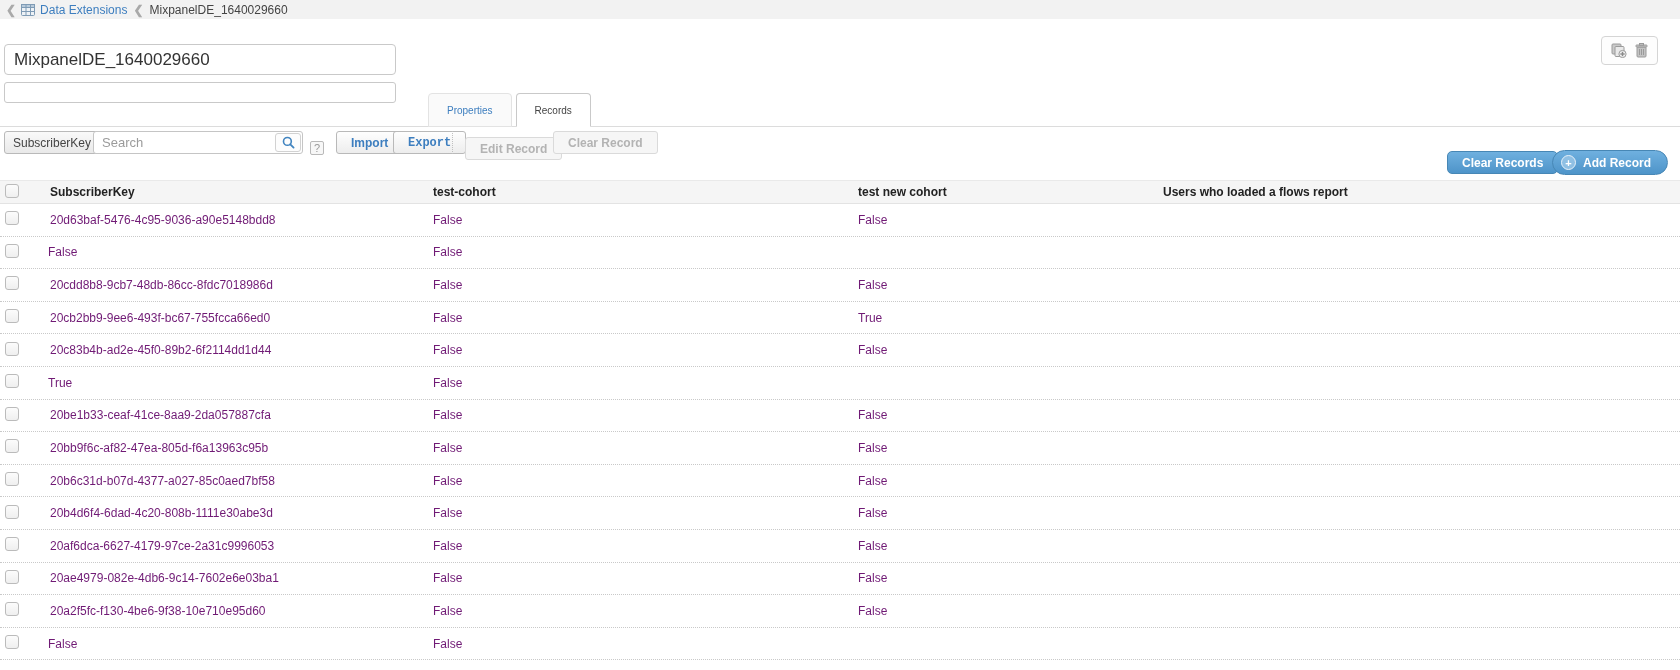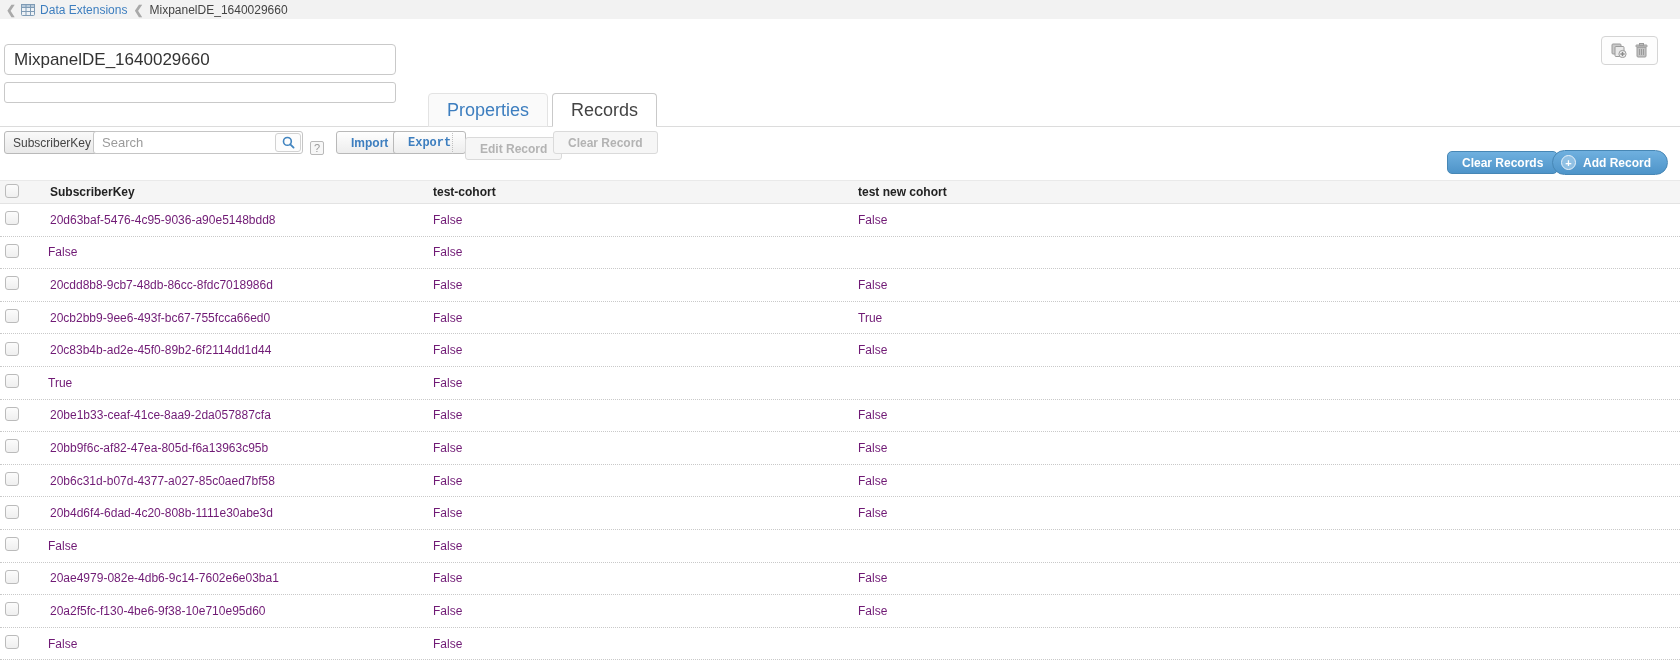--- a/index.html
+++ b/index.html
@@ -29,21 +29,21 @@
     padding:0 9px; font-family:"Liberation Sans", sans-serif; background:#fff; }
   .desc-input { position:absolute; left:4px; top:82px; width:392px; height:21px;
     border:1px solid #c9c9c9; border-radius:3px; font-size:12px; color:#333;
     padding:0 6px; font-family:"Liberation Sans", sans-serif; background:#fff; }
 
   
   .tabstrip-line { position:absolute; left:0; top:126px; width:1680px; height:0;
     border-top:1px solid #dcdcdc; }
   .tabs { position:absolute; left:428px; top:93px; display:flex; height:34px; }
   .tab { height:34px; padding:6px 18px; display:flex; align-items:center;
-    font-size:18px; border:1px solid #d9d9d9; border-radius:4px 4px 0 0;
+    font-size:10px; border:1px solid #d9d9d9; border-radius:4px 4px 0 0;
     margin-right:4px; cursor:pointer; position:relative; z-index:2; }
   .tab.inactive { color:#3d7ebf; background:#fafafa; border-color:#e3e3e3; }
   .tab.active { color:#444; background:#ffffff; border-color:#c9c9c9;
     border-bottom:1px solid #ffffff; }
 
   
   .toolbar { position:absolute; left:0; top:127px; width:1680px; height:40px;
     background:#fff; }
   .field-select { position:absolute; left:4px; top:4px; height:23px;
     background:linear-gradient(#f9f9f9,#e9e9e9); border:1px solid #b9b9b9;
@@ -176,20 +176,21 @@
       <span>Add Record</span>
     </button>
   </div>
 
   <div class="grid">
     <div class="g-row g-head">
       <div class="cell-check"><span class="checkbox"></span></div>
       <div class="cell-key">SubscriberKey</div>
       <div class="cell-val">test-cohort</div>
       <div class="cell-val">test new cohort</div>
+      <div class="cell-val">Users who loaded a flows report</div>
     </div>
     <div id="rows">
     <div class="g-row g-body-row">
       <div class="cell-check"><span class="checkbox"></span></div>
       <div class="cell-key">20d63baf-5476-4c95-9036-a90e5148bdd8</div>
       <div class="cell-val">False</div>
       <div class="cell-val">False</div>
       <div class="cell-val"></div>
     </div>
 
@@ -258,20 +259,21 @@
     <div class="g-row g-body-row">
       <div class="cell-check"><span class="checkbox"></span></div>
       <div class="cell-key">20b4d6f4-6dad-4c20-808b-1111e30abe3d</div>
       <div class="cell-val">False</div>
       <div class="cell-val">False</div>
       <div class="cell-val"></div>
     </div>
 
     <div class="g-row g-body-row">
       <div class="cell-check"><span class="checkbox"></span></div>
+      <div class="cell-key">20af6dca-6627-4179-97ce-2a31c9996053</div>
       <div class="cell-val">False</div>
       <div class="cell-val">False</div>
       <div class="cell-val"></div>
     </div>
 
     <div class="g-row g-body-row">
       <div class="cell-check"><span class="checkbox"></span></div>
       <div class="cell-key">20ae4979-082e-4db6-9c14-7602e6e03ba1</div>
       <div class="cell-val">False</div>
       <div class="cell-val">False</div>

